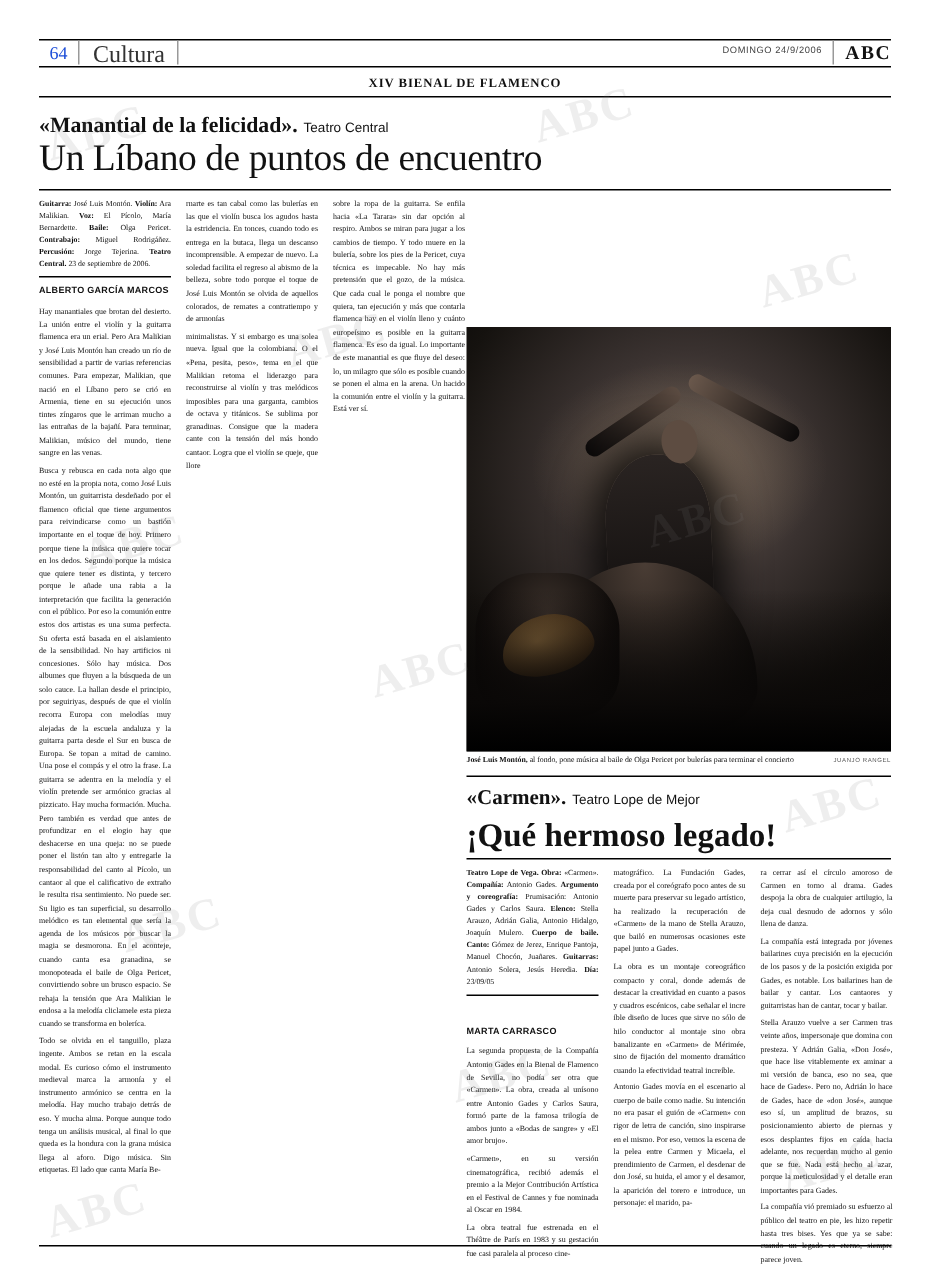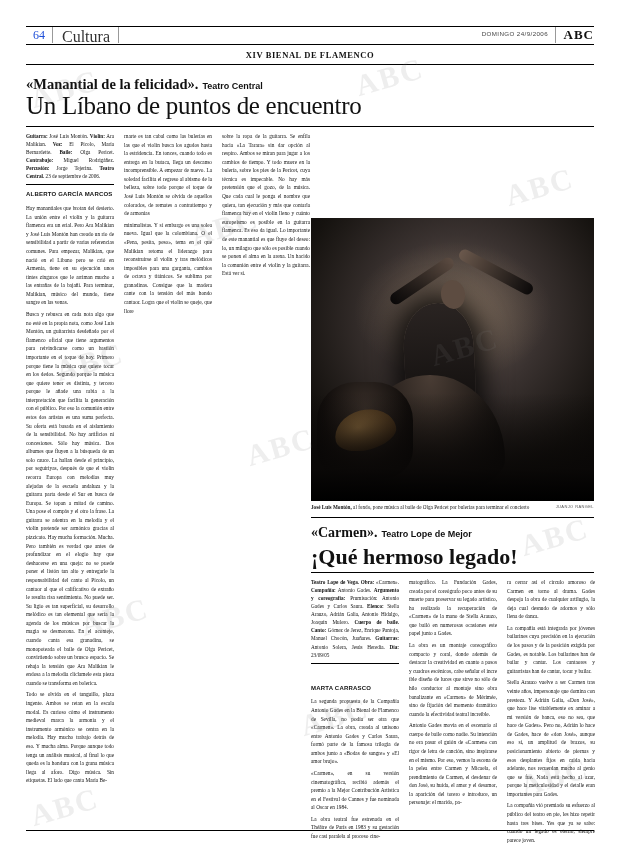--- a/index.html
+++ b/index.html
@@ -104,21 +104,21 @@
     top: 76px; left: 26px;
     font-size: 14.5px;
   }
   .show-title {
     font-weight: bold;
     font-style: normal;
     text-align: center;
   }
   .show-venue {
     font-size: 9px;
-    font-weight: bold;
+    font-weight: normal;
     font-family: "Liberation Sans", sans-serif;
     padding-left: 4px;
   }
   .headline {
     position: absolute;
     top: 92px; left: 26px;
     font-size: 25px;
     font-weight: normal;
     letter-spacing: -0.3px;
     font-family: "Liberation Serif", serif;

